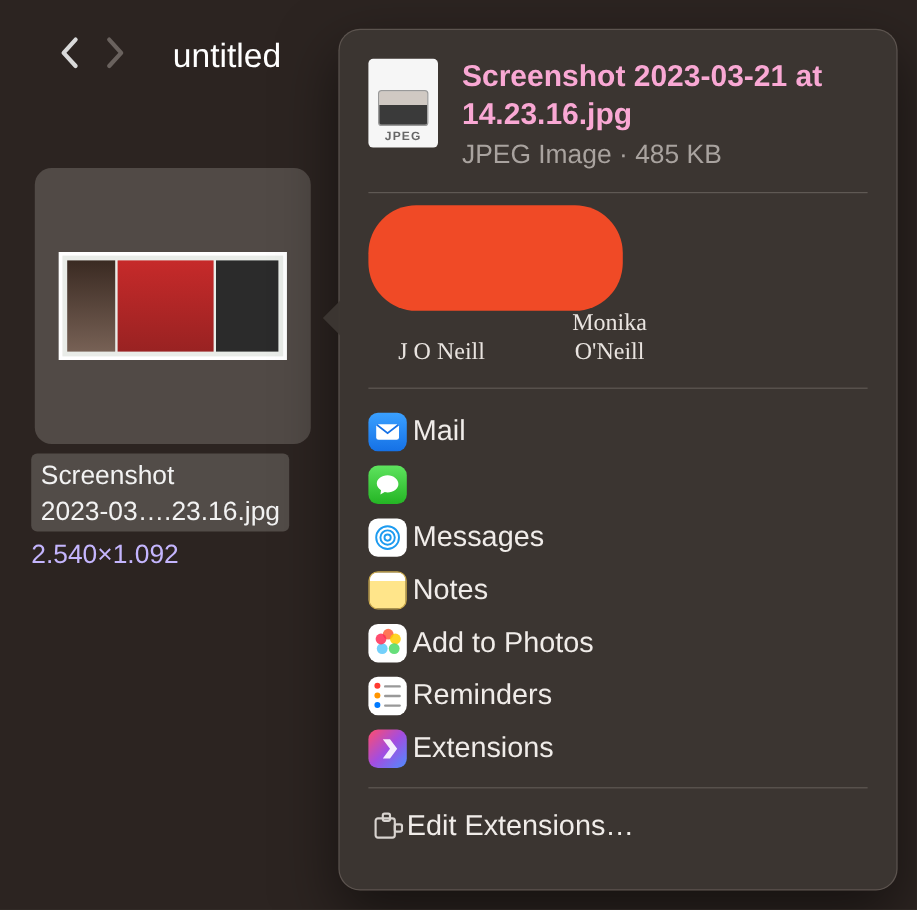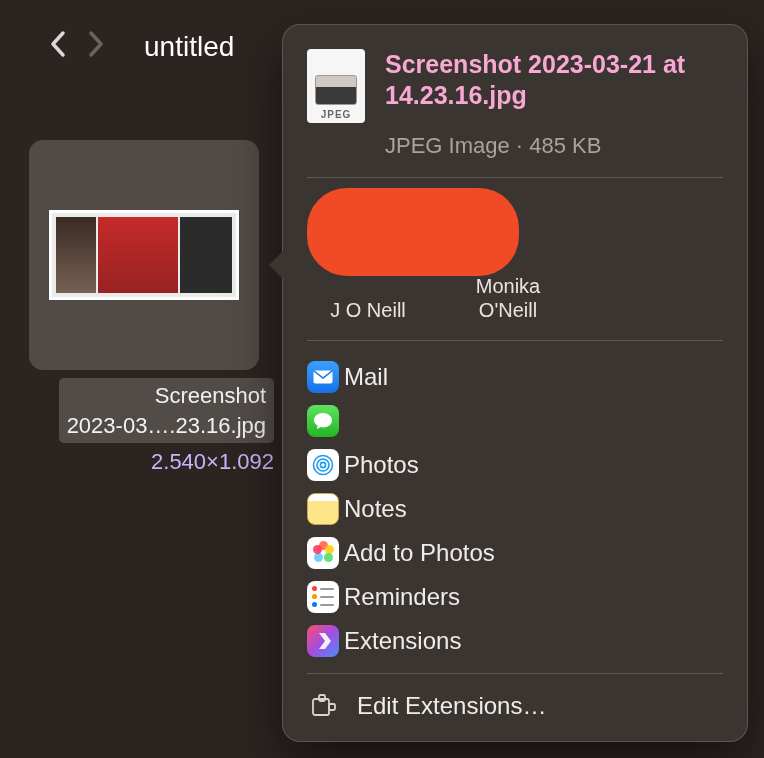--- a/index.html
+++ b/index.html
@@ -46,24 +46,24 @@
     display: flex;
     gap: 2px;
     padding: 4px;
   }
   .thumb .p1 { flex: 1; background: linear-gradient(#3a2a22,#776155); }
   .thumb .p2 { flex: 2; background: linear-gradient(#c62a2a,#992222); }
   .thumb .p3 { flex: 1.3; background: #2b2b2b; }
 
   .file-caption {
     position: absolute;
-    left: 38px;
+    left: 26px;
     top: 378px;
     width: 236px;
-    text-align: right;
+    text-align: left;
   }
   .file-caption .fname {
     display: inline-block;
     background: #524c48;
     border-radius: 5px;
     padding: 3px 8px;
     font-size: 22px;
     color: #f2f2f2;
     line-height: 1.35;
   }
@@ -116,21 +116,21 @@
   .pv-icon-wrap .badge {
     font-size: 10px; color: #666; letter-spacing: 1px; font-weight: bold;
   }
   .pv-title {
     flex: 1;
   }
   .pv-title .fname {
     font-size: 25px; font-weight: 700; color: #f9a8d4; line-height: 1.25;
   }
   .pv-title .meta {
-    margin-top: 21px;
+    margin-top: 4px;
     font-size: 22px; color: #a9a39f;
   }
 
   .divider {
     height: 1px;
     background: #5f5954;
     margin: 18px 0 14px 0;
   }
 
   
@@ -140,20 +140,21 @@
     display: flex;
     gap: 30px;
     padding-left: 6px;
   }
   .person {
     width: 110px;
     display: flex;
     flex-direction: column;
     align-items: center;
     justify-content: flex-end;
+    font-family: Liberation Serif, serif;
   }
   .person .name {
     font-size: 20px;
     color: #e9e4e0;
     text-align: center;
     line-height: 1.2;
     white-space: pre-line;
   }
   .redact {
     position: absolute;
@@ -194,21 +195,21 @@
   .ic-shortcuts { background: linear-gradient(135deg,#ff4d6d,#a34de0,#4d8dff); }
   .photos-flower {
     width: 22px; height: 22px; position: relative;
   }
   .photos-flower span {
     position: absolute; width: 9px; height: 9px; border-radius: 50%;
     left: 6.5px; top: 6.5px; opacity: 0.85;
   }
 
   .ext-row {
-    display: flex; align-items: center; gap: 18px; height: 44px;
+    display: flex; align-items: center; height: 44px;
   }
   .ext-icon { width: 32px; height: 32px; display:flex; align-items:center; justify-content:center; color:#d8d3cf; }
   .ext-row .label { font-size: 24px; color: #f0ece9; }
 
   [data-interactable="true"] { cursor: pointer; }
 </style>
 </head>
 <body>
 
 <div class="nav" data-interactable="false">
@@ -291,21 +292,21 @@
     <div class="action-item" data-interactable="true">
       <div class="app-icon ic-airdrop" data-interactable="false">
         <svg viewBox="0 0 24 24">
             <g fill="none" stroke="#1d9bf0" stroke-width="1.6">
               <circle cx="12" cy="12" r="2.6"></circle>
               <circle cx="12" cy="12" r="6"></circle>
               <circle cx="12" cy="12" r="9.5"></circle>
             </g>
           </svg>
       </div>
-      <span class="label" data-interactable="false">Photos</span>
+      <span class="label" data-interactable="false">Messages</span>
     </div>
 
     <div class="action-item" data-interactable="true">
       <div class="app-icon ic-notes" data-interactable="false"></div>
       <span class="label" data-interactable="false">Notes</span>
     </div>
 
     <div class="action-item" data-interactable="true">
       <div class="app-icon ic-photos" data-interactable="false">
         <div class="photos-flower">

